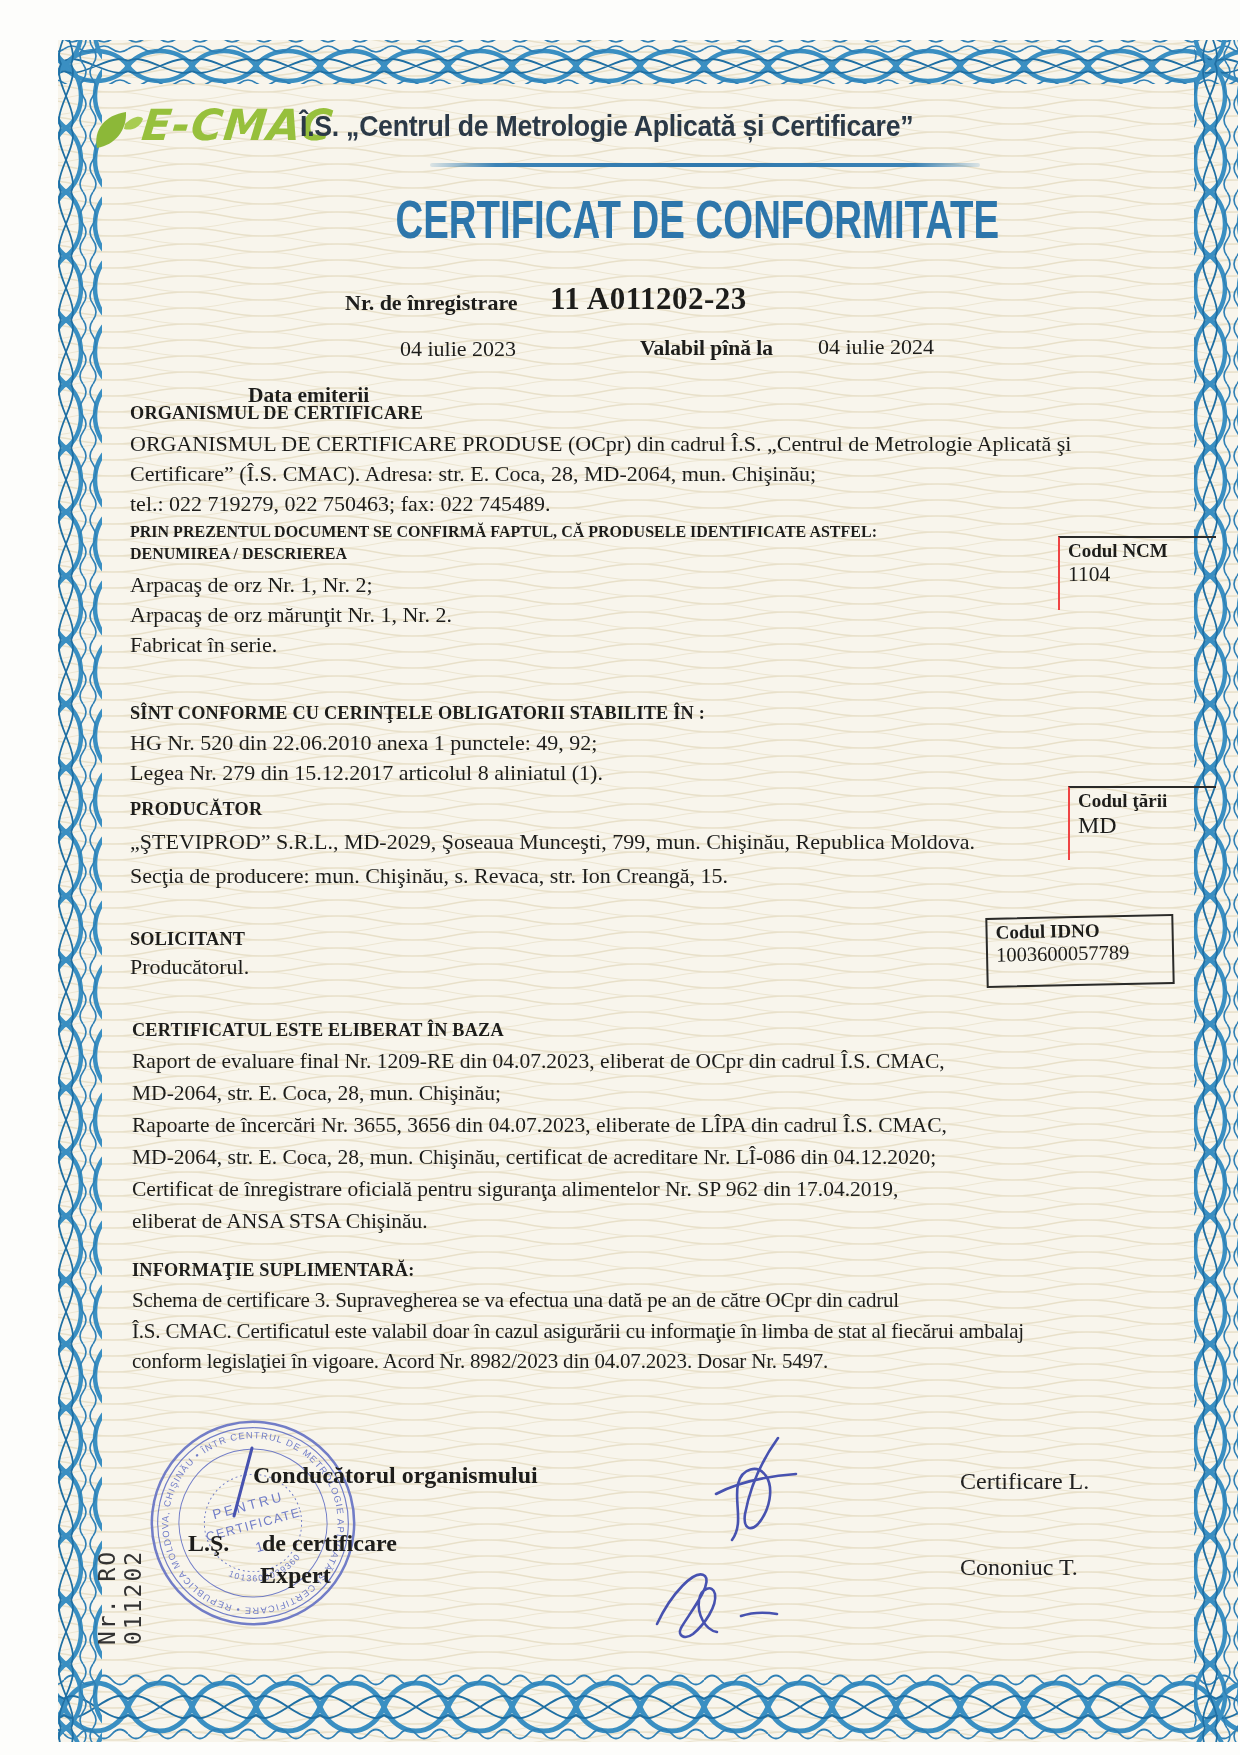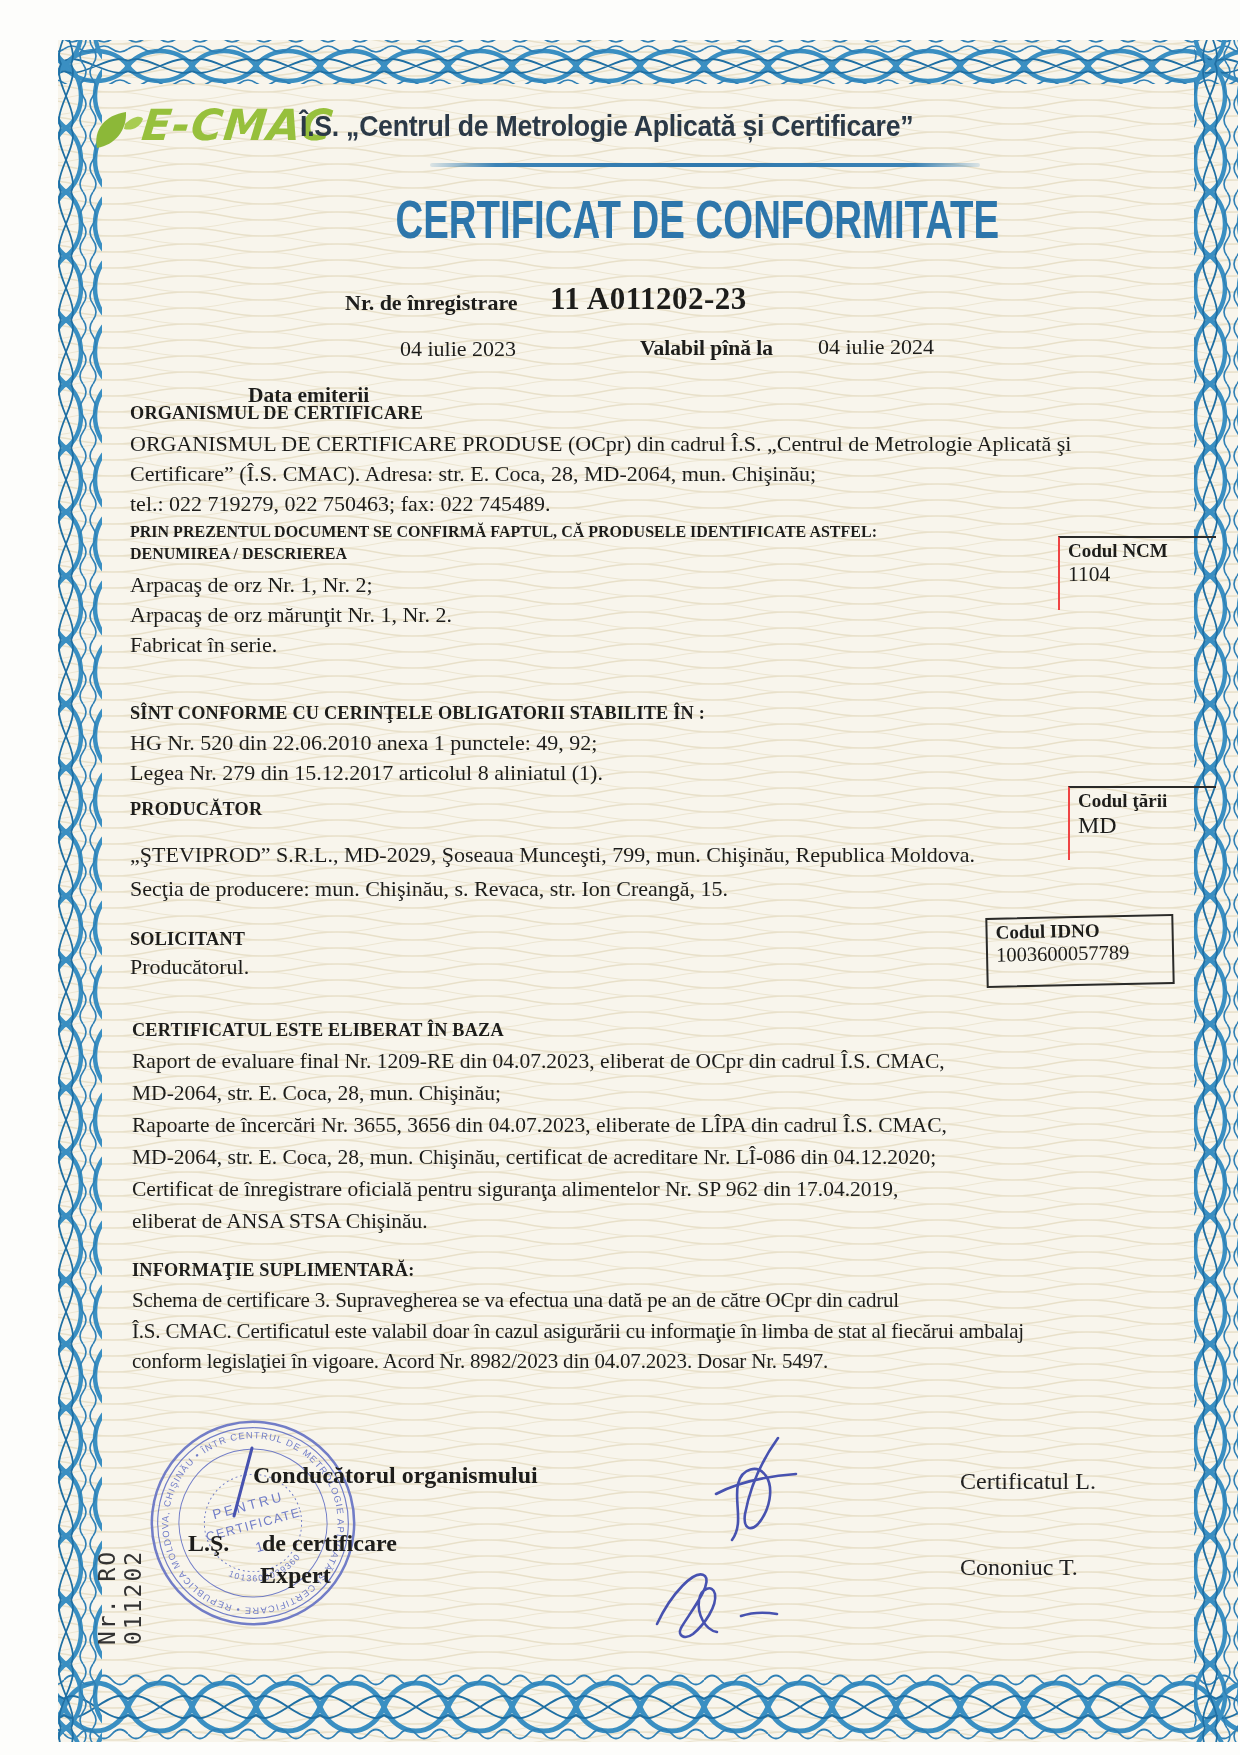--- a/index.html
+++ b/index.html
@@ -132,21 +132,21 @@
   <div class="abs" style="left:130px;top:702px;">
     <div class="sh">SÎNT CONFORME CU CERINŢELE OBLIGATORII STABILITE ÎN :</div>
     <div style="margin-top:4px;">
       <div class="bl">HG Nr. 520 din 22.06.2010 anexa 1 punctele: 49, 92;</div>
       <div class="bl">Legea Nr. 279 din 15.12.2017 articolul 8 aliniatul (1).</div>
     </div>
   </div>
 
   <div class="abs" style="left:130px;top:798px;">
     <div class="sh">PRODUCĂTOR</div>
-    <div style="margin-top:18px;">
+    <div style="margin-top:5px;">
       <div class="bl" style="line-height:34px;">„ŞTEVIPROD” S.R.L., MD-2029, Şoseaua Munceşti, 799, mun. Chişinău, Republica Moldova.</div>
       <div class="bl" style="line-height:34px;">Secţia de producere: mun. Chişinău, s. Revaca, str. Ion Creangă, 15.</div>
     </div>
   </div>
 
   <div class="codebox" style="left:1068px;top:786px;width:132px;height:66px;">
     <div class="code-label">Codul ţării</div>
     <div class="code-value" style="font-size:24px;">MD</div>
   </div>
 
@@ -225,16 +225,16 @@
     </g>
   </svg>
 
   <svg class="abs" style="left:645px;top:1556px;" width="150" height="90" viewBox="0 0 150 90">
     <g stroke="#4752b0" stroke-width="2.6" fill="none" stroke-linecap="round">
       <path d="M12,68 C26,38 50,12 60,20 C68,28 44,58 36,72 C32,80 40,84 48,78 C60,68 72,50 70,38 C68,28 56,32 54,44 C52,58 60,74 72,76"></path>
       <path d="M96,60 C108,56 120,56 132,58"></path>
     </g>
   </svg>
 
-  <div class="abs sig-name" style="left:960px;top:1468px;">Certificatul L.</div>
+  <div class="abs sig-name" style="left:960px;top:1468px;">Certificare L.</div>
   <div class="abs sig-name" style="left:960px;top:1554px;">Cononiuc T.</div>
 
 </div>
 
 </body></html>

